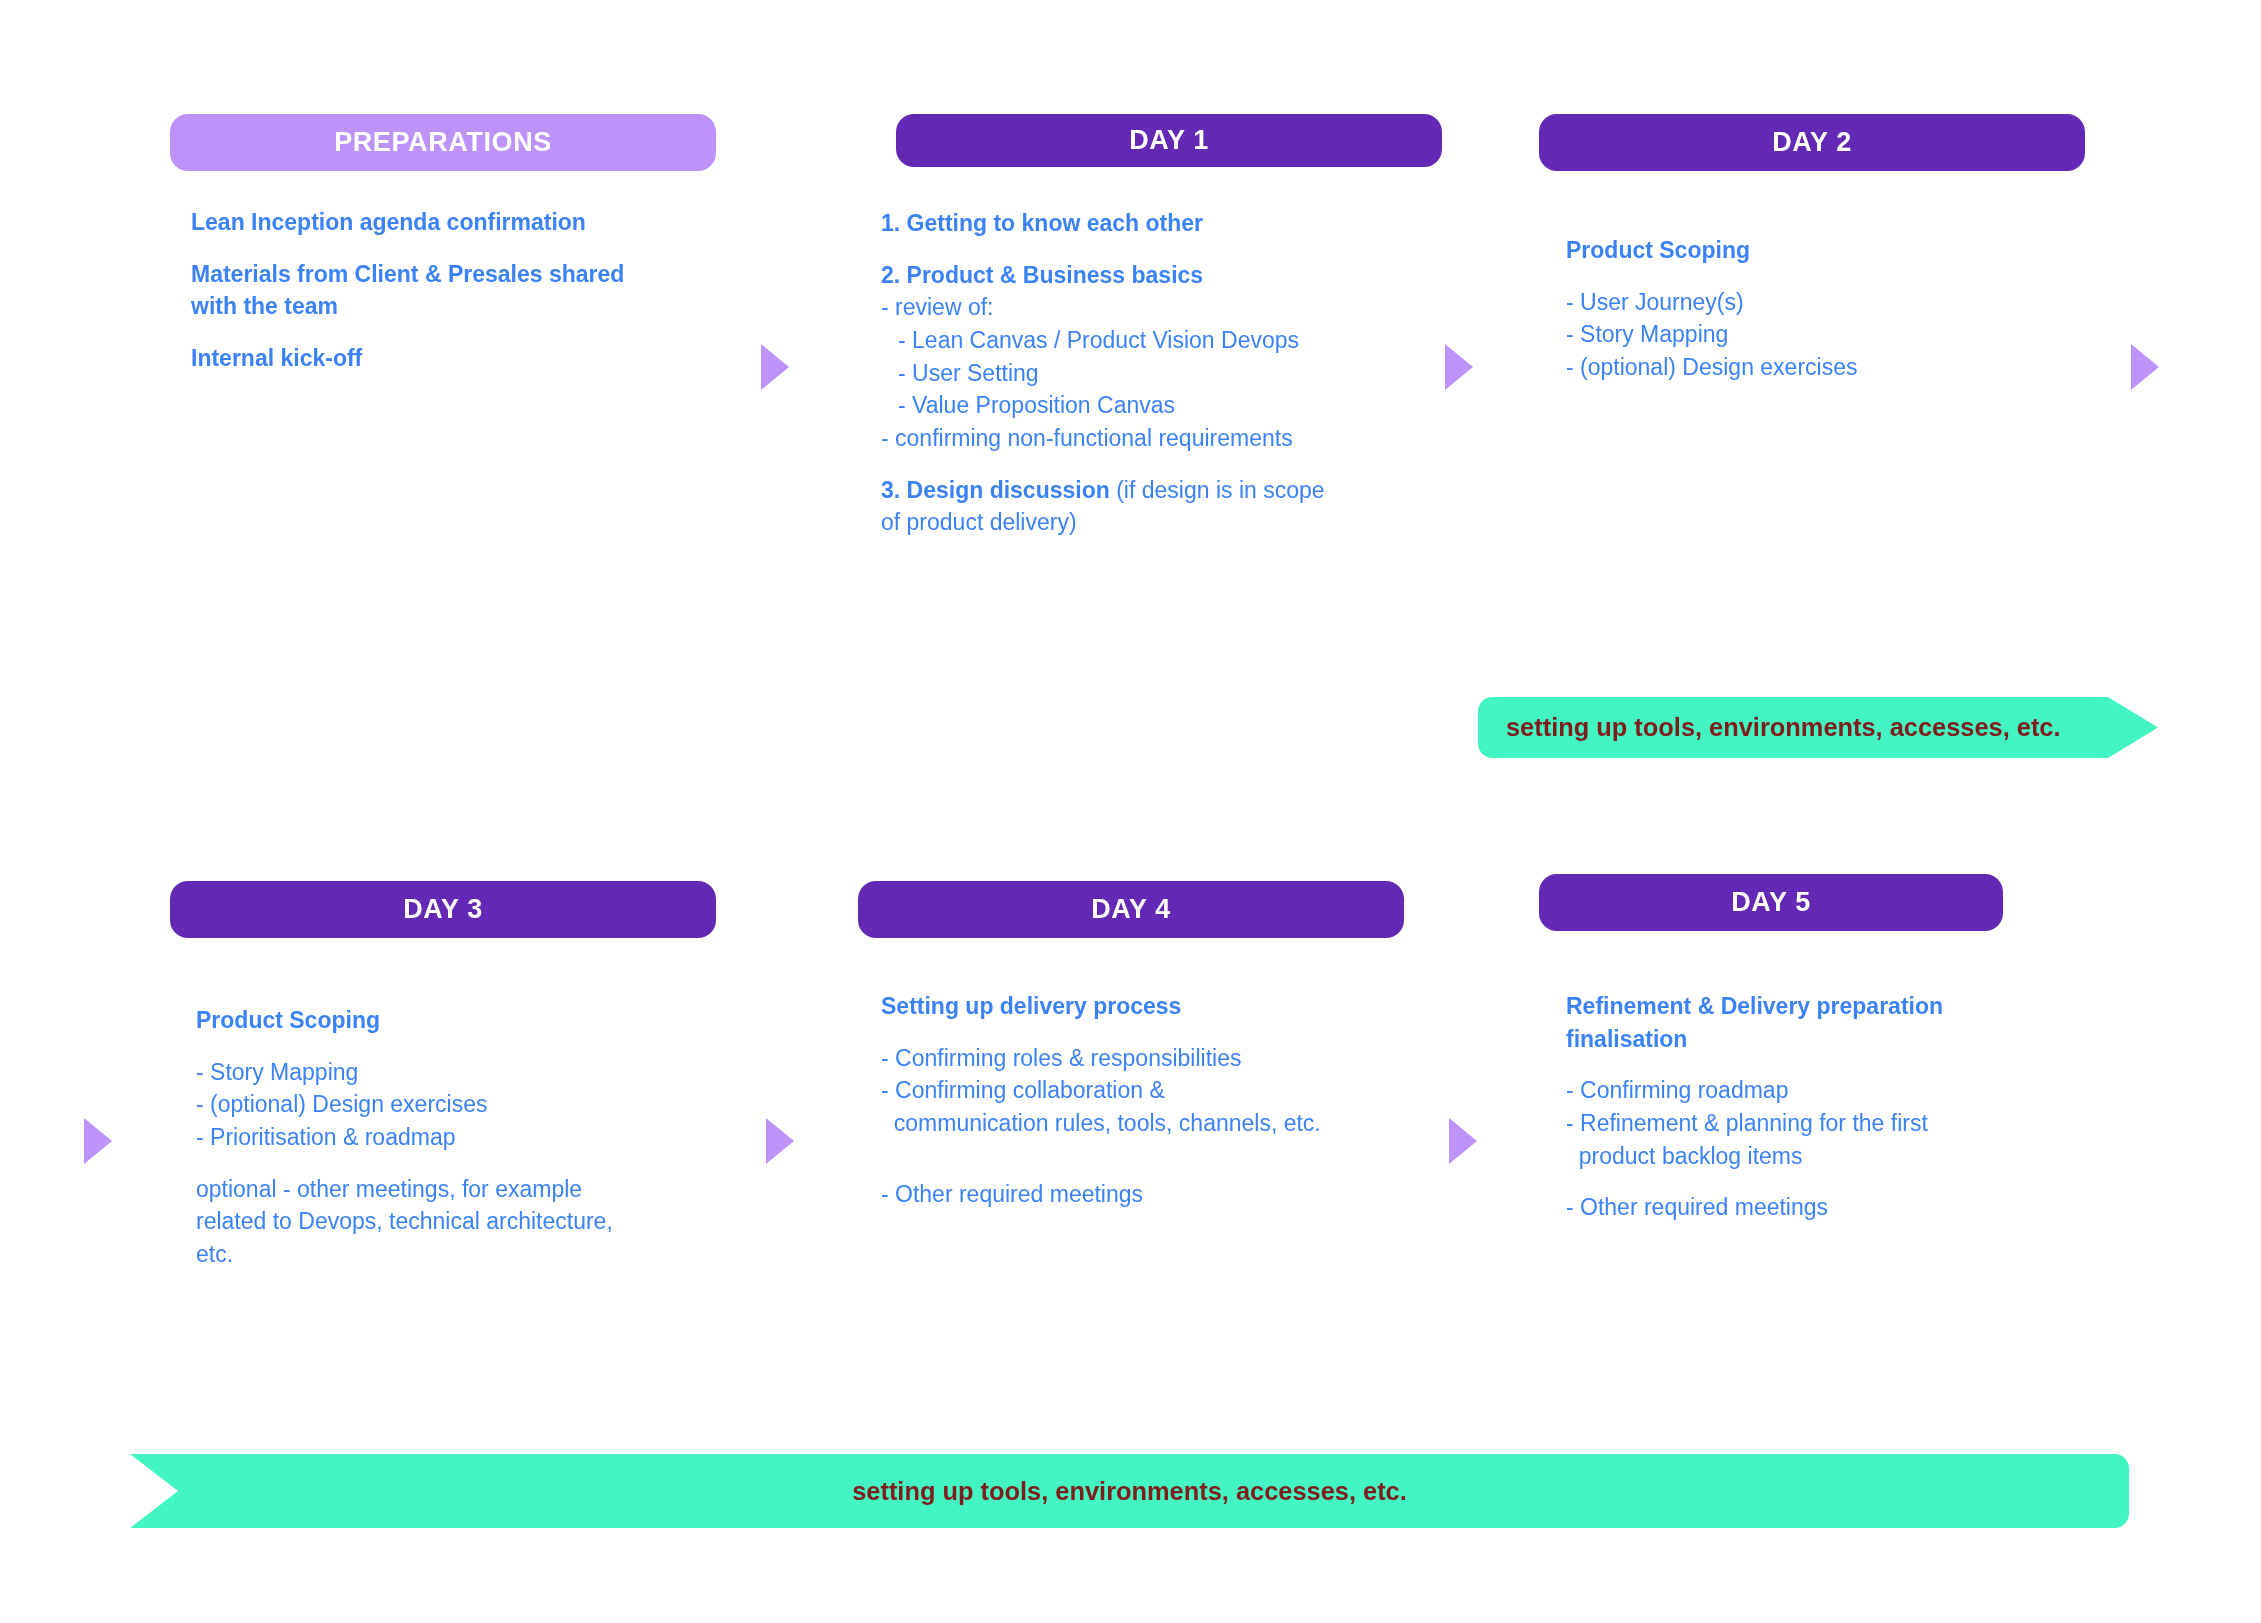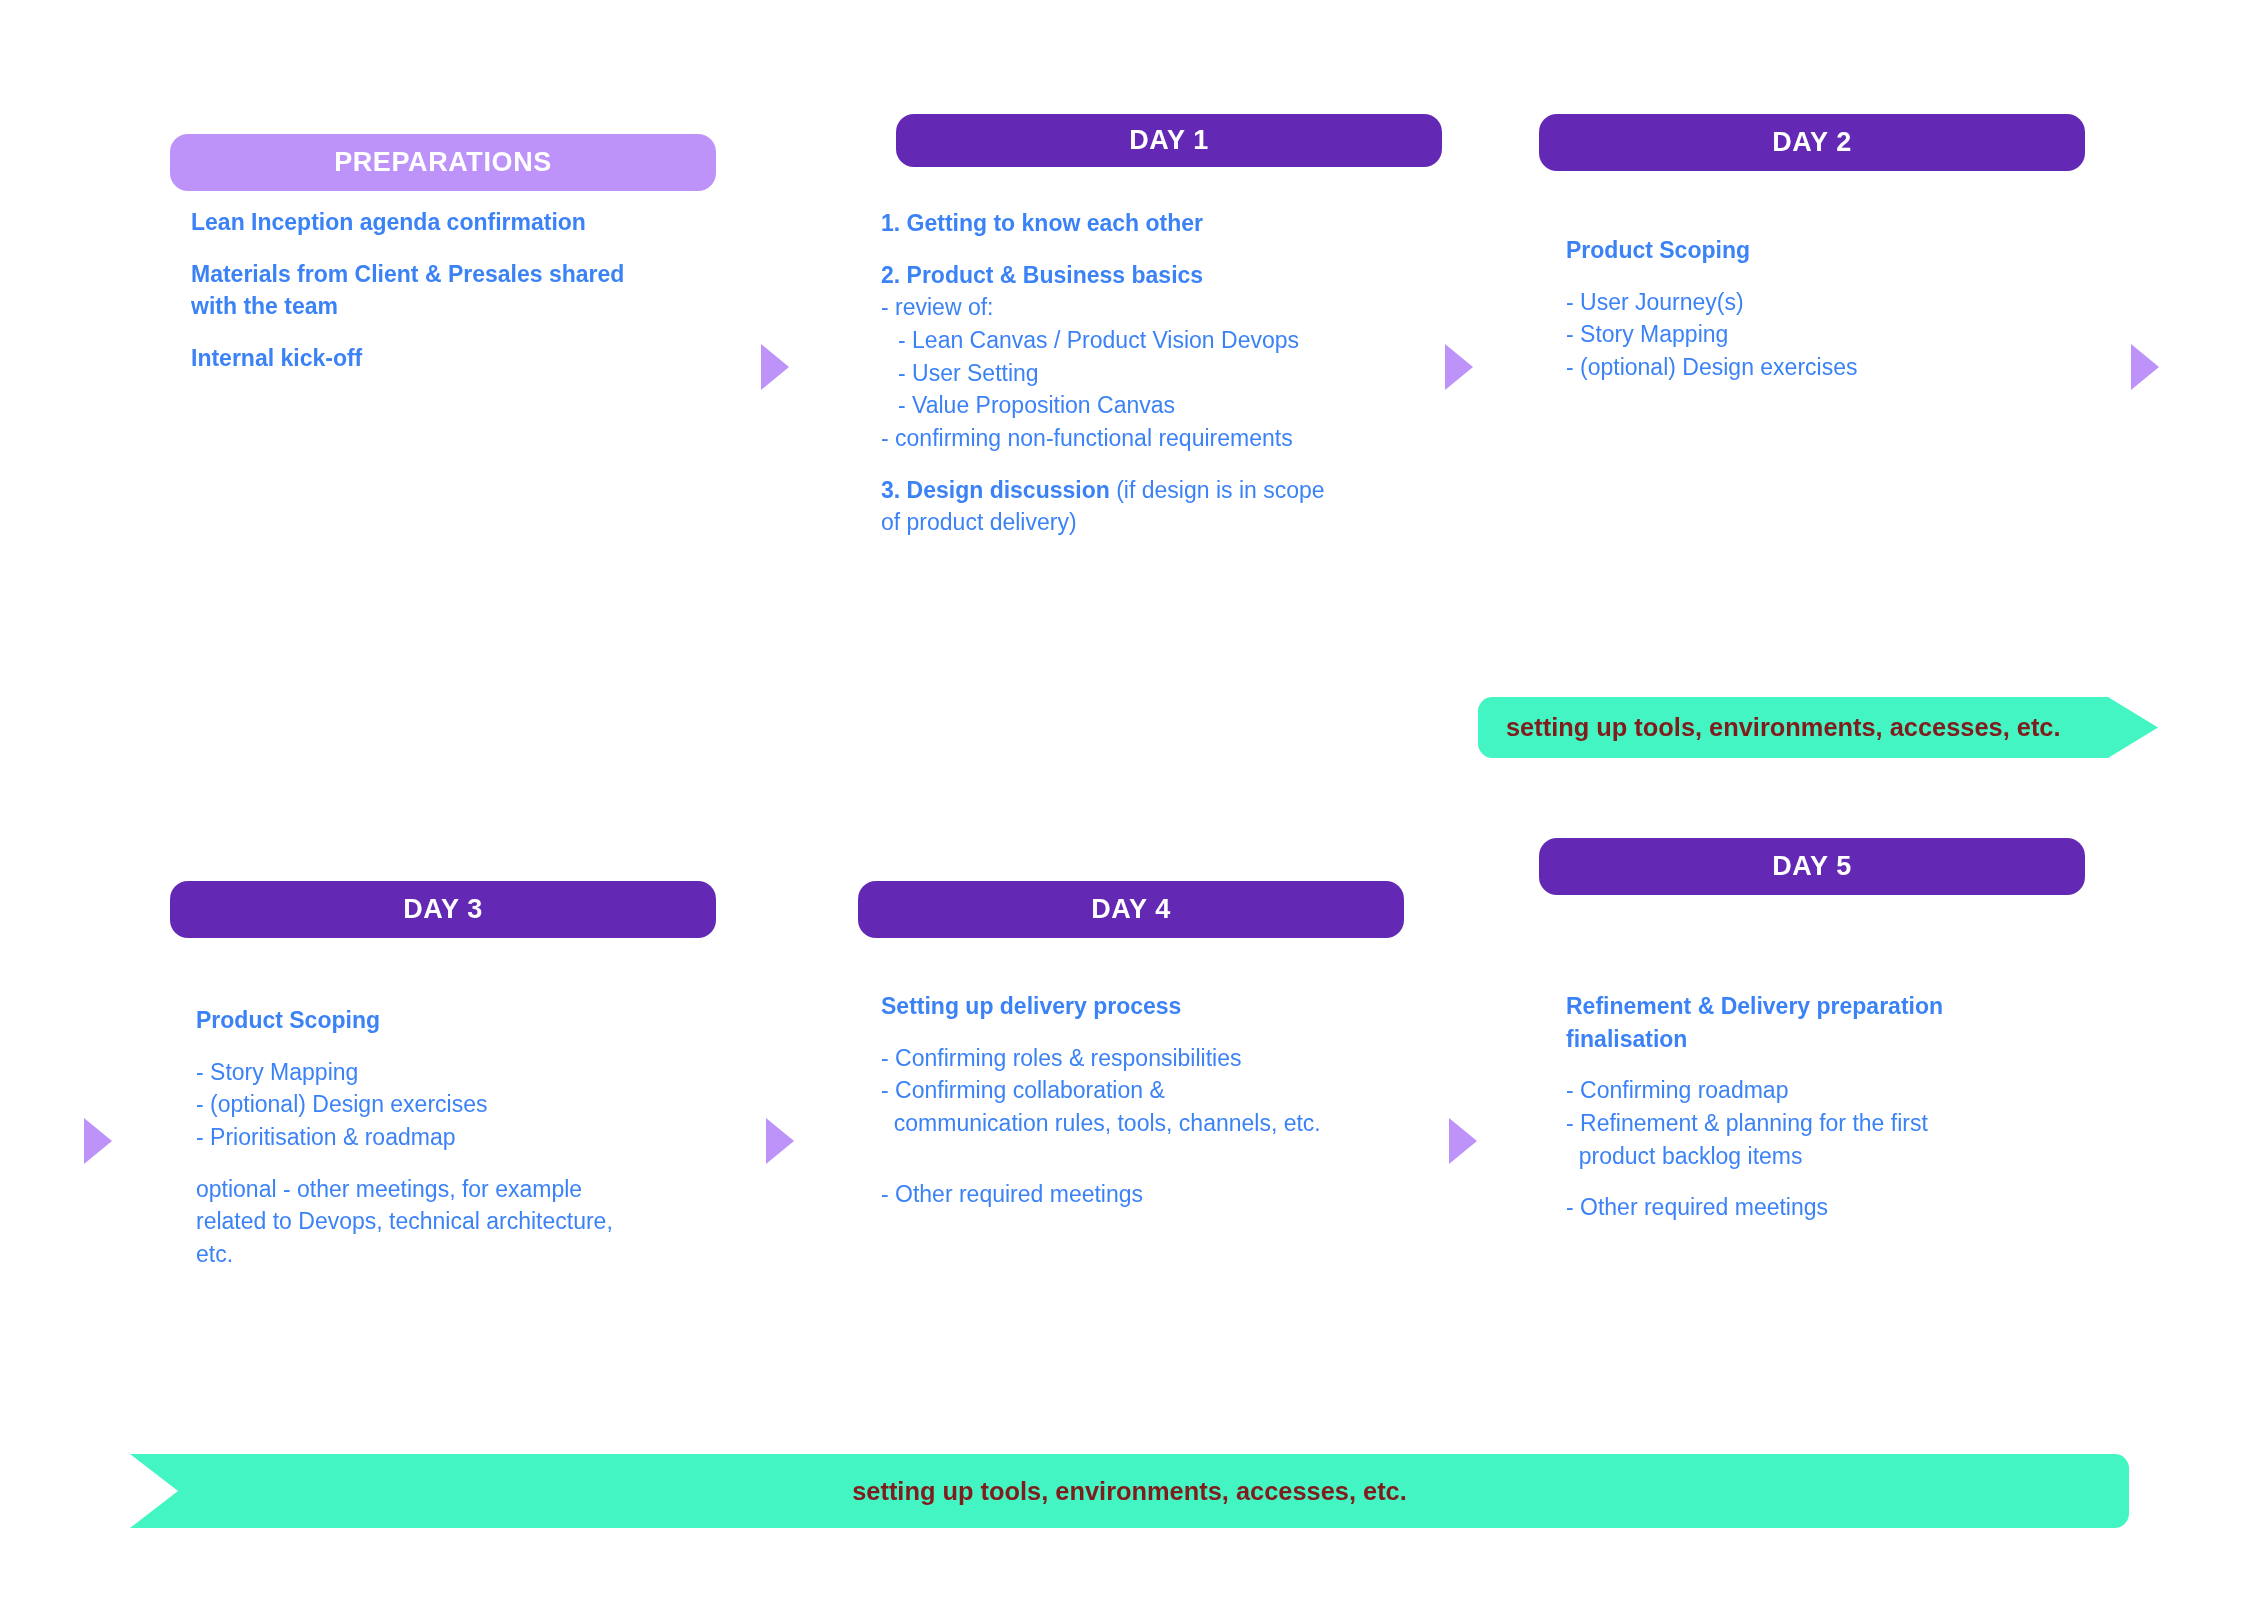--- a/index.html
+++ b/index.html
@@ -90,21 +90,21 @@
     border-bottom-right-radius: 14.4px;
     clip-path: polygon(0 0, 100% 0, 100% 100%, 0 100%, 48px 50%);
     justify-content: center;
   }
 </style>
 </head>
 <body>
 
 <div id="canvas">
 
-  <div class="pill light" style="left:170px; top:114px; width:546px; height:57px;margin-top:20px;">
+  <div class="pill light" style="left:170px; top:114px; width:546px; height:57px;">
     <span class="pill-label">PREPARATIONS</span>
   </div>
   <div class="block" id="body-preparations" style="left:191px; top:206px; width:537px;">
       <div class="line b">Lean Inception agenda confirmation</div>
       <div class="line spacer"></div>
       <div class="line b">Materials from Client &amp; Presales shared</div>
       <div class="line b">with the team</div>
       <div class="line spacer"></div>
       <div class="line b">Internal kick-off</div>
     </div>
@@ -175,21 +175,21 @@
       <div class="line">- Confirming roles &amp; responsibilities</div>
       <div class="line">- Confirming collaboration &amp;</div>
       <div class="line">  communication rules, tools, channels, etc.</div>
       <div class="line spacer"></div>
       <div class="line spacer"></div>
       <div class="line">- Other required meetings</div>
     </div>
 
   <div class="arrow" style="left:1449px; top:1118px;"></div>
 
-  <div class="pill dark" style="left:1539px; top:838px; width:546px; height:57px;">
+  <div class="pill dark" style="left:1539px; top:874px; width:464px; height:57px;">
     <span class="pill-label">DAY 5</span>
   </div>
   <div class="block" id="body-day-5" style="left:1566px; top:990px; width:565px;">
       <div class="line b">Refinement &amp; Delivery preparation</div>
       <div class="line b">finalisation</div>
       <div class="line spacer"></div>
       <div class="line">- Confirming roadmap</div>
       <div class="line">- Refinement &amp; planning for the first</div>
       <div class="line">  product backlog items</div>
       <div class="line spacer"></div>

